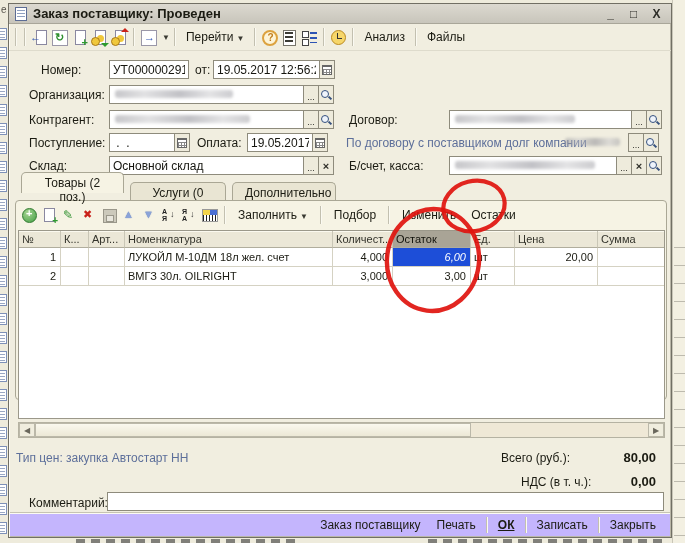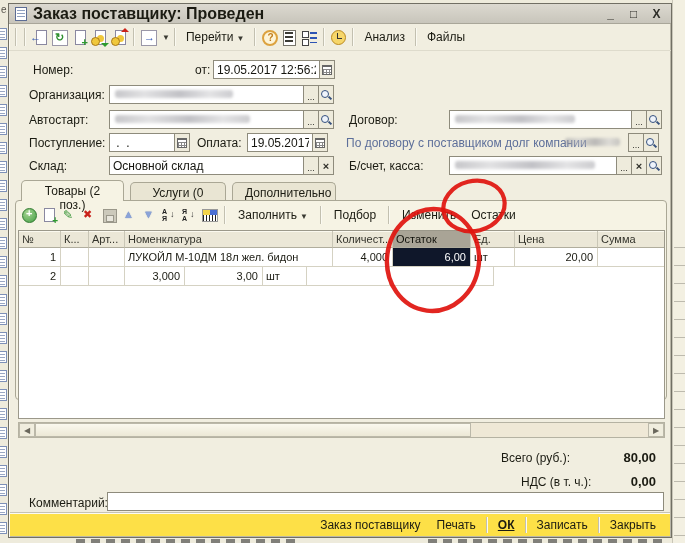--- a/index.html
+++ b/index.html
@@ -25,21 +25,21 @@
 
   
   .win { position:absolute; left:8px; top:3px; width:664px; height:535px; z-index:2;
     background:#f1eee0; border:1px solid #716f64;
     box-shadow:inset 1px 1px 0 #fbfaf3, inset -1px -1px 0 #b9b6a7; }
   .titlebar { height:20px; background:linear-gradient(180deg,#dcd9d0,#c8c5bb);
     border-bottom:1px solid #a9a699; display:flex; align-items:center; gap:6px; padding:0 6px; }
   .title-ico { width:12px; height:14px; background:#fff; border:1px solid #5c6c94; position:relative; flex:none; }
   .title-ico::after { content:""; position:absolute; left:1px; top:2px; right:1px; height:8px;
     background:repeating-linear-gradient(180deg,#8fa0c0 0 1px,transparent 1px 3px); }
-  .title-text { font-weight:bold; font-size:16px; flex:1; white-space:nowrap; overflow:hidden; }
+  .title-text { font-weight:bold; font-size:13px; flex:1; white-space:nowrap; overflow:hidden; }
   .win-btn { width:17px; text-align:center; font-weight:bold; font-size:12px; color:#2e2e28; }
 
   
   .toolbar { height:27px; display:flex; align-items:center; padding:0 3px; gap:1px; border-bottom:1px solid #dedbcc; }
   .tbtn { font-size:12px; padding:3px 6px; white-space:nowrap; }
   .caret { font-size:8px; color:#3a3a32; margin-left:3px; }
   .tsep { width:2px; height:18px; border-left:1px solid #c3c0b0; border-right:1px solid #fbfaf2; margin:0 3px; flex:none; }
   .ic { position:relative; width:19px; height:19px; flex:none; }
 
   .doc-b::before { content:""; position:absolute; left:5px; top:2px; width:9px; height:13px; background:#fff; border:1px solid #8a88a0; }
@@ -88,21 +88,21 @@
   .magg { width:12px; height:12px; position:relative; }
   .magg::before { content:""; position:absolute; left:1px; top:1px; width:6px; height:6px;
     border:1.5px solid #35507e; border-radius:50%; background:#eef3fb; }
   .magg::after { content:""; position:absolute; left:8px; top:8px; width:4px; height:2px; background:#35507e; transform:rotate(45deg); }
   .smudge-in { position:absolute; left:6px; top:5px; height:8px; border-radius:3px; filter:blur(1.5px); opacity:.5;
     background:linear-gradient(90deg,#8f8f96 0%,#c5c5c8 25%,#85858e 55%,#c9c9cc 80%,#9a9aa0 100%); pointer-events:none; }
 
   
   .tab { position:absolute; height:19px; top:178px; padding:3px 12px 0; font-size:12px; text-align:center;
     background:#e9e5d3; border:1px solid #aaa795; border-bottom:none; border-radius:5px 5px 0 0; }
-  .tab.active { top:176px; height:21px; background:#f6f3e4; z-index:4; }
+  .tab.active { top:168px; height:21px; background:#f6f3e4; z-index:4; }
   .panel { position:absolute; left:6px; top:196px; width:652px; height:200px; background:#f6f3e4;
     border:1px solid #aaa795; border-radius:4px; z-index:3; }
 
   .gridbar { position:absolute; left:5px; top:3px; height:22px; display:flex; align-items:center; gap:3px; }
   .gi { position:relative; width:17px; height:17px; flex:none; }
   .gbtn { font-size:12px; padding:2px 6px; white-space:nowrap; }
   .g-add::before { content:""; position:absolute; left:1px; top:1px; width:13px; height:13px; border-radius:50%;
     background:radial-gradient(circle at 35% 30%, #a6d492, #46a046); border:1px solid #2f7a2f; }
   .g-add::after { content:"+"; position:absolute; left:5px; top:0px; color:#fff; font:bold 11px "Liberation Sans",sans-serif; }
   .g-copy::before { content:""; position:absolute; left:3px; top:1px; width:9px; height:12px; background:#fff; border:1px solid #8a88a0; }
@@ -125,33 +125,33 @@
   .grid { position:absolute; left:2px; top:29px; width:647px; height:189px; background:#fff;
     border:1px solid #9b988a; overflow:hidden; }
   .grow { display:flex; }
   .th { flex:none; height:17px; background:#ebe7d7; border-right:1px solid #c9c6b6; border-bottom:1px solid #b0ad9d;
     font-size:11px; color:#33332b; padding:2px 3px; white-space:nowrap; overflow:hidden;
     box-shadow:inset 0 1px 0 #fbf9ef; }
   .th.sel { background:#a9a496; color:#12120c; box-shadow:none; }
   .td { flex:none; height:19px; background:#fff; border-right:1px solid #d5d2c3; border-bottom:1px solid #d5d2c3;
     font-size:11px; padding:3px 3px 0; white-space:nowrap; overflow:hidden; }
   .td.num { text-align:right; padding-right:4px; }
-  .td.selcell { background:#0f172a; color:#fff; }
+  .td.selcell { background:#1d4ed8; color:#fff;font-style:italic; }
   .c0{width:42px}.c1{width:28px}.c2{width:36px}.c3{width:208px}.c4{width:60px}.c5{width:78px}.c6{width:44px}.c7{width:83px}.c8{width:104px}
 
   .hscroll { position:absolute; left:2px; top:221px; width:647px; height:16px; background:#efe8d6;
     border:1px solid #b5b2a2; display:flex; }
   .sb-arrow { width:16px; height:14px; background:#f0edde; border:1px solid #bbb8a9; color:#6a675c;
     font-size:8px; display:flex; align-items:center; justify-content:center; flex:none; }
   .sb-thumb { width:436px; background:linear-gradient(180deg,#faf8ee,#ece8d6); border:1px solid #bbb8a9; flex:none; }
   .sb-track { flex:1; }
 
   
   .totval { position:absolute; right:15px; font-weight:bold; font-size:13px; }
-  .btnbar { position:absolute; left:1px; right:1px; bottom:1px; height:24px; background:#fde047;
+  .btnbar { position:absolute; left:1px; right:1px; bottom:1px; height:24px; background:#c4b5fd;
     border-top:1px solid #c6c3b3; box-shadow:inset 0 1px 0 #fbfaf2;
     display:flex; align-items:center; justify-content:flex-end; padding:0 6px; }
   .bbtn { font-size:12px; padding:3px 8px; white-space:nowrap; }
   .bbtn.ok { font-weight:bold;text-decoration:underline; }
   .bsep { width:2px; height:16px; border-left:1px solid #c3c0b0; border-right:1px solid #fbfaf2; margin:0 2px; }
 
   
   .anno-layer { position:absolute; left:0; top:0; width:685px; height:543px; z-index:9; pointer-events:none; }
 </style>
 </head>
@@ -225,40 +225,43 @@
     <span class="ic ic-tbl"></span>
     <span class="ic ic-flags"></span>
     <span class="tsep"></span>
     <span class="ic ic-timer"></span>
     <span class="tsep"></span>
     <span class="tbtn">Анализ</span>
     <span class="tsep"></span>
     <span class="tbtn">Файлы</span>
   </div>
 
-  <span class="lbl" style="left:24px;top:59px">Номер:</span>
+  <span class="lbl" style="left:32px;top:59px">Номер:</span>
+  <div class="fld" style="left:100px;top:56px;width:80px">
+    <input value="УТ000000291" style="">
+  </div>
   <span class="lbl" style="left:186px;top:59px">от:</span>
   <div class="fld" style="left:204px;top:56px;width:122px">
     <input value="19.05.2017 12:56:26" style="">
     <span class="fbtn">
         <span class="calg"></span>
       </span>
   </div>
 
   <span class="lbl" style="left:20px;top:84px">Организация:</span>
   <div class="fld" style="left:100px;top:81px;width:225px">
     <input style="">
     <span class="smudge-in" style="width:118px"></span>
     <span class="fbtn dots">...</span>
     <span class="fbtn">
         <span class="magg"></span>
       </span>
   </div>
 
-  <span class="lbl" style="left:20px;top:109px">Автостарт:</span>
+  <span class="lbl" style="left:20px;top:109px">Контрагент:</span>
   <div class="fld" style="left:100px;top:106px;width:225px">
     <input style="">
     <span class="smudge-in" style="width:135px"></span>
     <span class="fbtn dots">...</span>
     <span class="fbtn">
         <span class="magg"></span>
       </span>
   </div>
 
   <span class="lbl" style="left:340px;top:109px">Договор:</span>
@@ -347,47 +350,49 @@
         <span class="th c4">Количест...</span>
         <span class="th c5 sel">Остаток</span>
         <span class="th c6">Ед.</span>
         <span class="th c7">Цена</span>
         <span class="th c8">Сумма</span>
       </div>
       <div class="grow">
         <span class="td c0 num">1</span>
         <span class="td c1"></span>
         <span class="td c2"></span>
-        <span class="td c3">ЛУКОЙЛ М-10ДМ  18л жел. бидон</span>
+        <span class="td c3">ЛУКОЙЛ М-10ДМ  18л жел. счет</span>
         <span class="td c4 num">4,000</span>
         <span class="td c5 num selcell">6,00</span>
         <span class="td c6">шт</span>
         <span class="td c7 num">20,00</span>
         <span class="td c8 num">80,00</span>
       </div>
       <div class="grow">
         <span class="td c0 num">2</span>
         <span class="td c1"></span>
         <span class="td c2"></span>
+        <span class="td c3">ВМГЗ  30л. OILRIGHT</span>
         <span class="td c4 num">3,000</span>
         <span class="td c5 num">3,00</span>
         <span class="td c6">шт</span>
         <span class="td c7 num"></span>
         <span class="td c8 num"></span>
       </div>
     </div>
 
     <div class="hscroll">
       <span class="sb-arrow">◀</span>
       <span class="sb-thumb"></span>
       <span class="sb-track"></span>
       <span class="sb-arrow">▶</span>
     </div>
   </div>
 
+  <span class="lbl bluetxt" style="left:7px;top:447px">Тип цен: закупка Автостарт НН</span>
   <span class="lbl" style="left:492px;top:447px">Всего (руб.):</span>
   <span class="totval" style="top:446px">80,00</span>
   <span class="lbl" style="left:512px;top:471px">НДС (в т. ч.):</span>
   <span class="totval" style="top:470px">0,00</span>
 
   <span class="lbl" style="left:20px;top:492px">Комментарий:</span>
   <div class="fld" style="left:98px;top:488px;width:557px">
     <input style="">
   </div>
 

